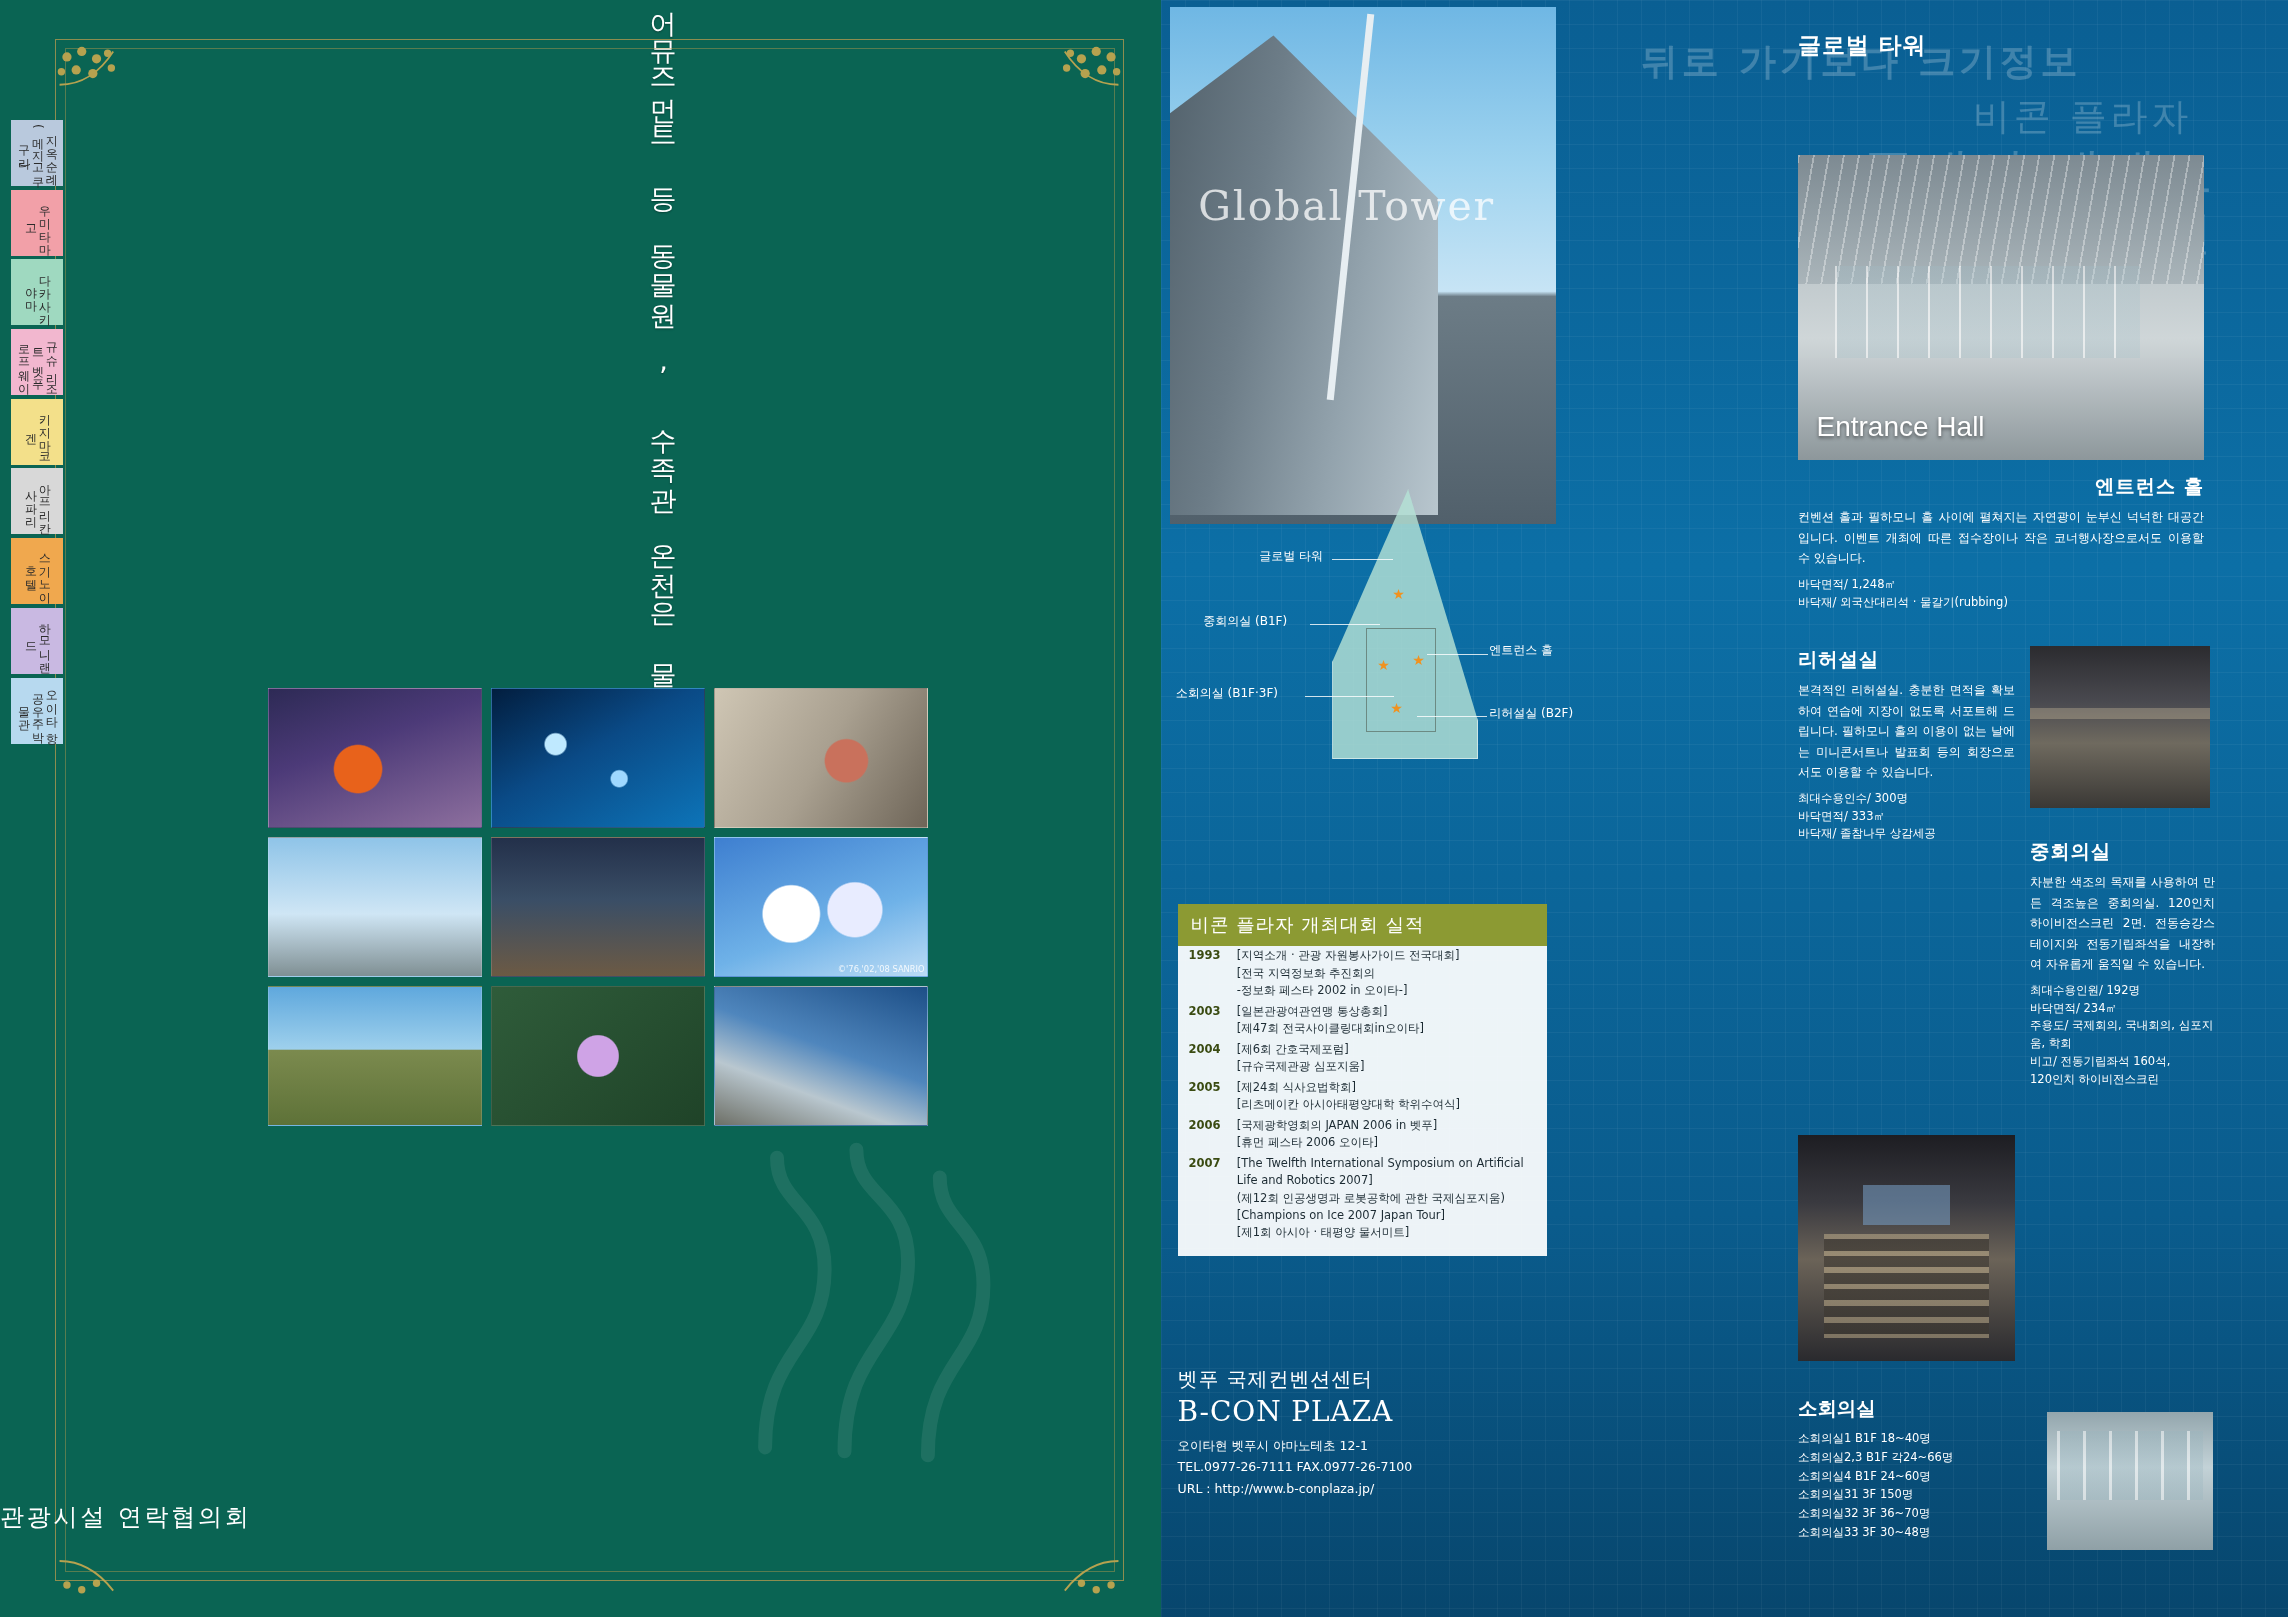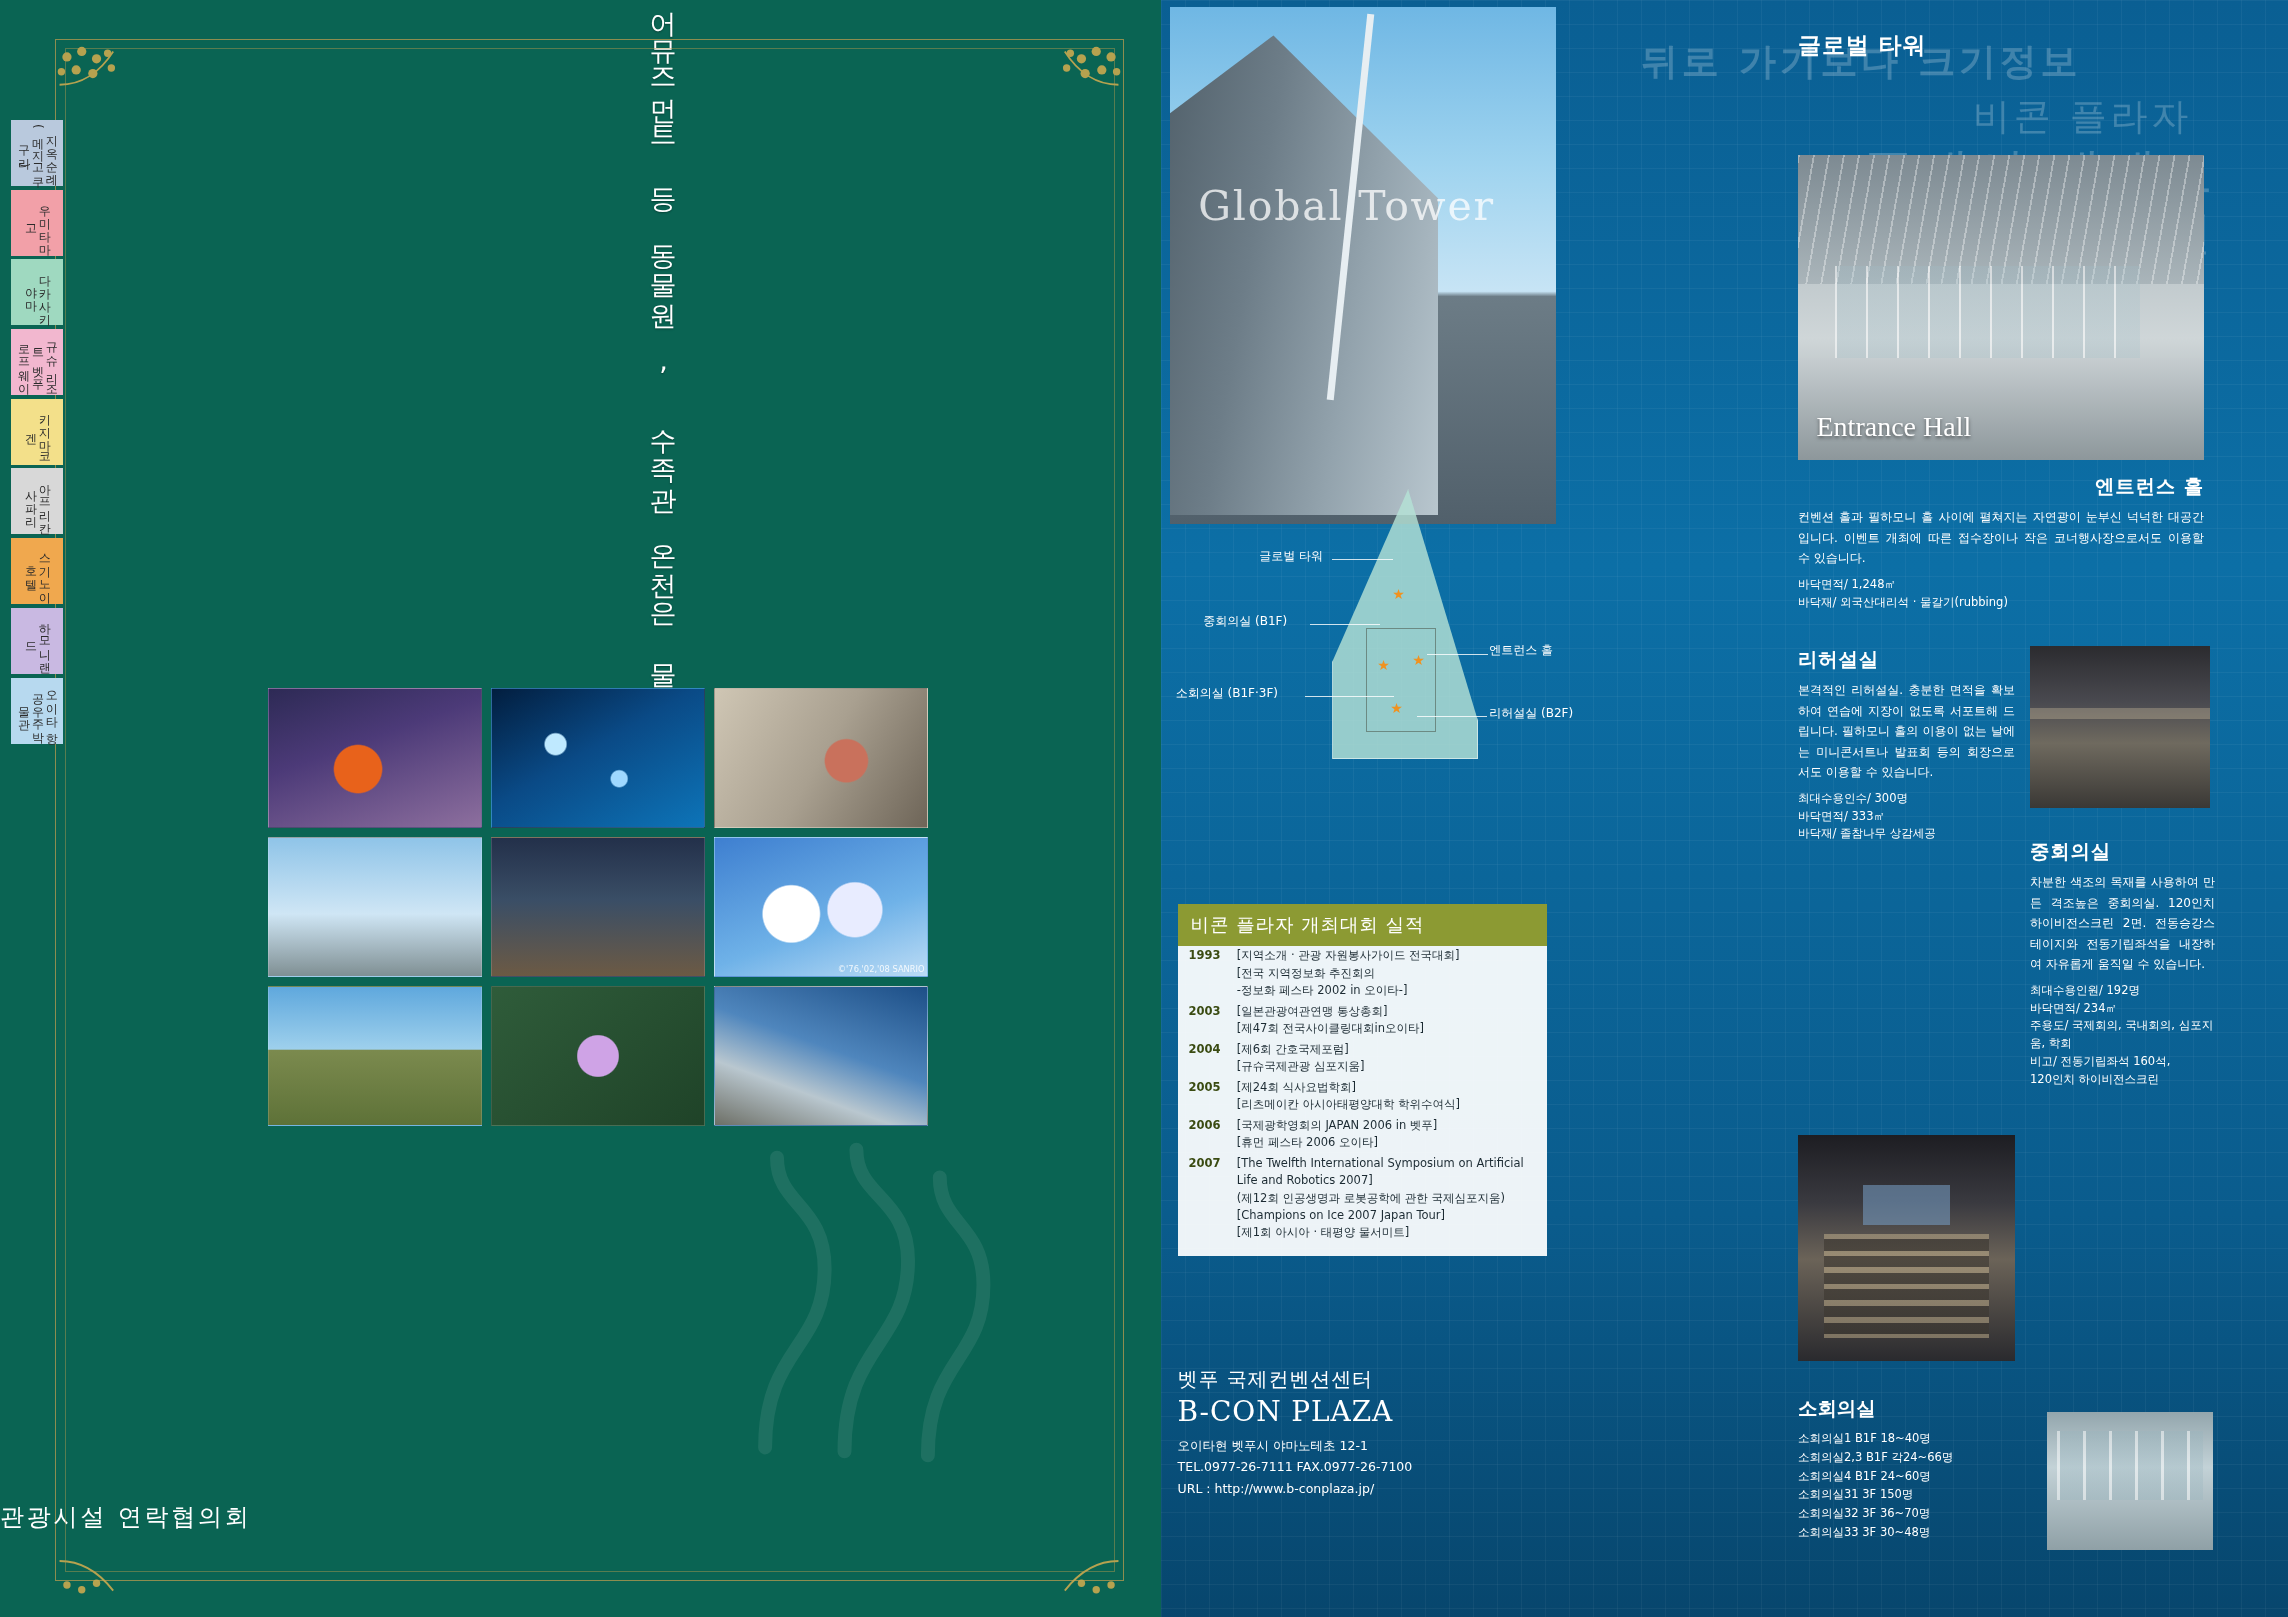--- a/index.html
+++ b/index.html
@@ -149,21 +149,21 @@
   
   .gt-block{position:absolute;left:637px;top:29.5px;width:406px;color:#fff;}
   .gt-title{font-size:23px;font-weight:bold;margin-bottom:9.2px;letter-spacing:0.9px;}
   .gt-body{font-size:12.5px;line-height:1.75;text-align:justify;}
 
   .entrance-photo{
     position:absolute;left:637px;top:155px;width:406px;height:305px;
     background:linear-gradient(180deg,#8d9aa0 0%,#b9c3c7 30%,#cfd6d8 60%,#9aa4a8 100%);
     overflow:hidden;
   }
-  .eh-caption{position:absolute;left:18.5px;bottom:16.6px;color:#fff;font-size:28px;font-family:Liberation Serif, serif;text-shadow:0 1.8px 3.7px rgba(0,0,0,.5);}
+  .eh-caption{position:absolute;left:18.5px;bottom:16.6px;color:#fff;font-size:28px;font-family:Liberation Sans, sans-serif;text-shadow:0 1.8px 3.7px rgba(0,0,0,.5);}
   .eh-roof{position:absolute;left:0;top:0;width:100%;height:129px;background:
      repeating-linear-gradient(100deg,rgba(255,255,255,.35) 0 1.8px,rgba(0,0,0,0) 1.8px 14.8px),
      linear-gradient(180deg,#7d8a92 0%,#aab5ba 100%);}
   .eh-glass{position:absolute;left:37px;top:111px;width:305px;height:138px;background:
      repeating-linear-gradient(90deg,rgba(255,255,255,.55) 0 1.8px,rgba(160,190,200,.25) 1.8px 31px);}
   .eh-floor{position:absolute;left:0;bottom:0;width:100%;height:102px;background:linear-gradient(180deg,#c6cdd0,#8d979b);}
 
   .panel{color:#fff;position:absolute;}
   .panel h3{margin:0 0 7.4px 0;font-size:19.4px;letter-spacing:0.9px;}
   .panel p{margin:0;font-size:12px;line-height:1.7;text-align:justify;}

